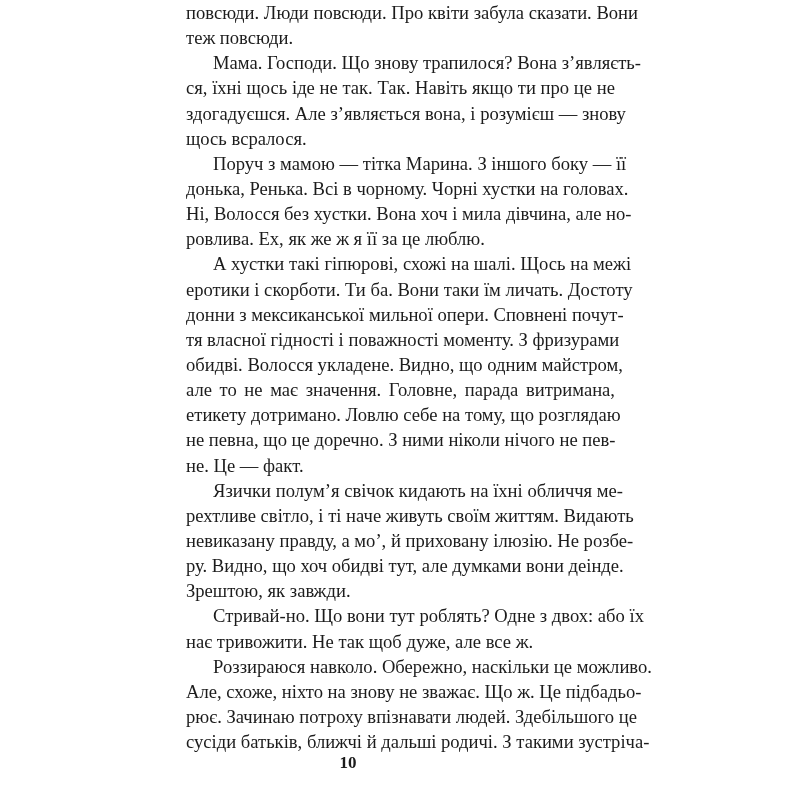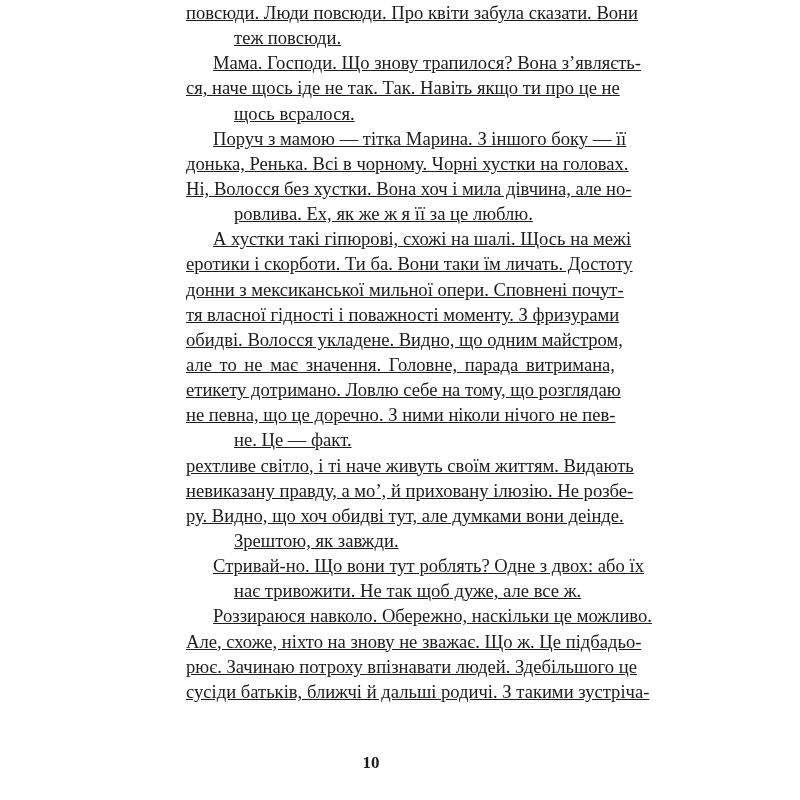--- a/index.html
+++ b/index.html
@@ -29,73 +29,72 @@
     margin: 0;
     text-indent: 0;
   }
   .line {
     display: block;
     white-space: nowrap;
     text-align: justify;
     text-align-last: justify;
     height: 25.15px;
     overflow: visible;
-    text-decoration: underline;
   }
   .line.last {
     text-align-last: left;
-    margin-left: 48px;
   }
   .line.indent {
     padding-left: 27px;
   }
   .page-number {
     position: absolute;
     left: 0;
     width: 696px;
     top: 753px;
     text-align: center;
     font-family: "Liberation Serif", "DejaVu Serif", serif;
     font-size: 17px;
     font-weight: bold;
     color: #1c1c1c;
-    margin-left: 23px;
   }
 </style>
 </head>
 <body>
 
 <div class="page" id="page-text">
     <div class="para">
       <span class="line">повсюди. Люди повсюди. Про квіти забула сказати. Вони</span>
       <span class="line last">теж повсюди.</span>
     </div>
     <div class="para">
       <span class="line indent">Мама. Господи. Що знову трапилося? Вона з’являєть-</span>
-      <span class="line">ся, наче щось іде не так. Так. Навіть якщо ти про це не</span>
+      <span class="line">ся, їхні щось іде не так. Так. Навіть якщо ти про це не</span>
+      <span class="line">здогадуєшся. Але з’являється вона, і розумієш — знову</span>
       <span class="line last">щось всралося.</span>
     </div>
     <div class="para">
       <span class="line indent">Поруч з мамою — тітка Марина. З іншого боку — її</span>
       <span class="line">донька, Ренька. Всі в чорному. Чорні хустки на головах.</span>
       <span class="line">Ні, Волосся без хустки. Вона хоч і мила дівчина, але но-</span>
       <span class="line last">ровлива. Ех, як же ж я її за це люблю.</span>
     </div>
     <div class="para">
       <span class="line indent">А хустки такі гіпюрові, схожі на шалі. Щось на межі</span>
       <span class="line">еротики і скорботи. Ти ба. Вони таки їм личать. Достоту</span>
       <span class="line">донни з мексиканської мильної опери. Сповнені почут-</span>
       <span class="line">тя власної гідності і поважності моменту. З фризурами</span>
       <span class="line">обидві. Волосся укладене. Видно, що одним майстром,</span>
       <span class="line">але то не має значення. Головне, парада витримана,</span>
       <span class="line">етикету дотримано. Ловлю себе на тому, що розглядаю</span>
       <span class="line">не певна, що це доречно. З ними ніколи нічого не пев-</span>
       <span class="line last">не. Це — факт.</span>
     </div>
     <div class="para">
+      <span class="line indent">Язички полум’я свічок кидають на їхні обличчя ме-</span>
       <span class="line">рехтливе світло, і ті наче живуть своїм життям. Видають</span>
       <span class="line">невиказану правду, а мо’, й приховану ілюзію. Не розбе-</span>
       <span class="line">ру. Видно, що хоч обидві тут, але думками вони деінде.</span>
       <span class="line last">Зрештою, як завжди.</span>
     </div>
     <div class="para">
       <span class="line indent">Стривай-но. Що вони тут роблять? Одне з двох: або їх</span>
       <span class="line last">нає тривожити. Не так щоб дуже, але все ж.</span>
     </div>
     <div class="para">

